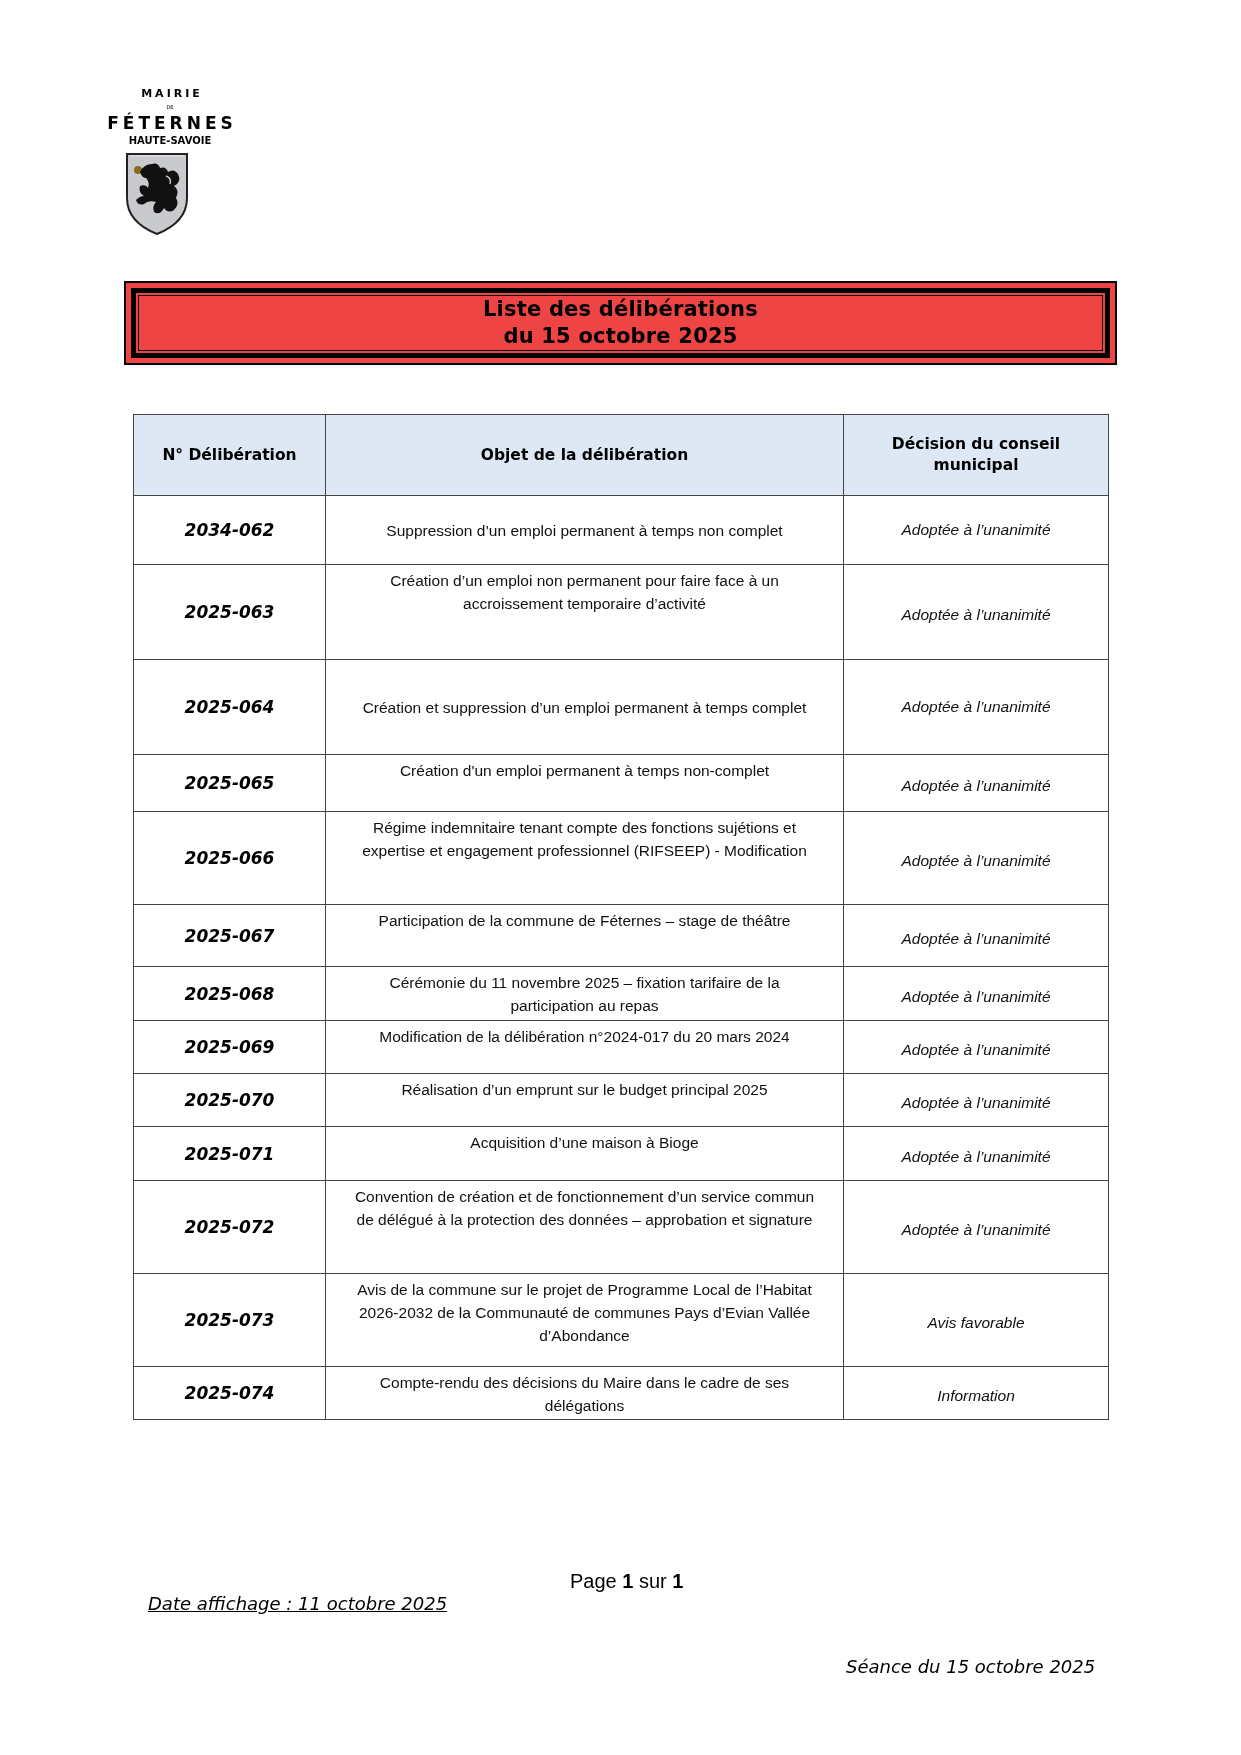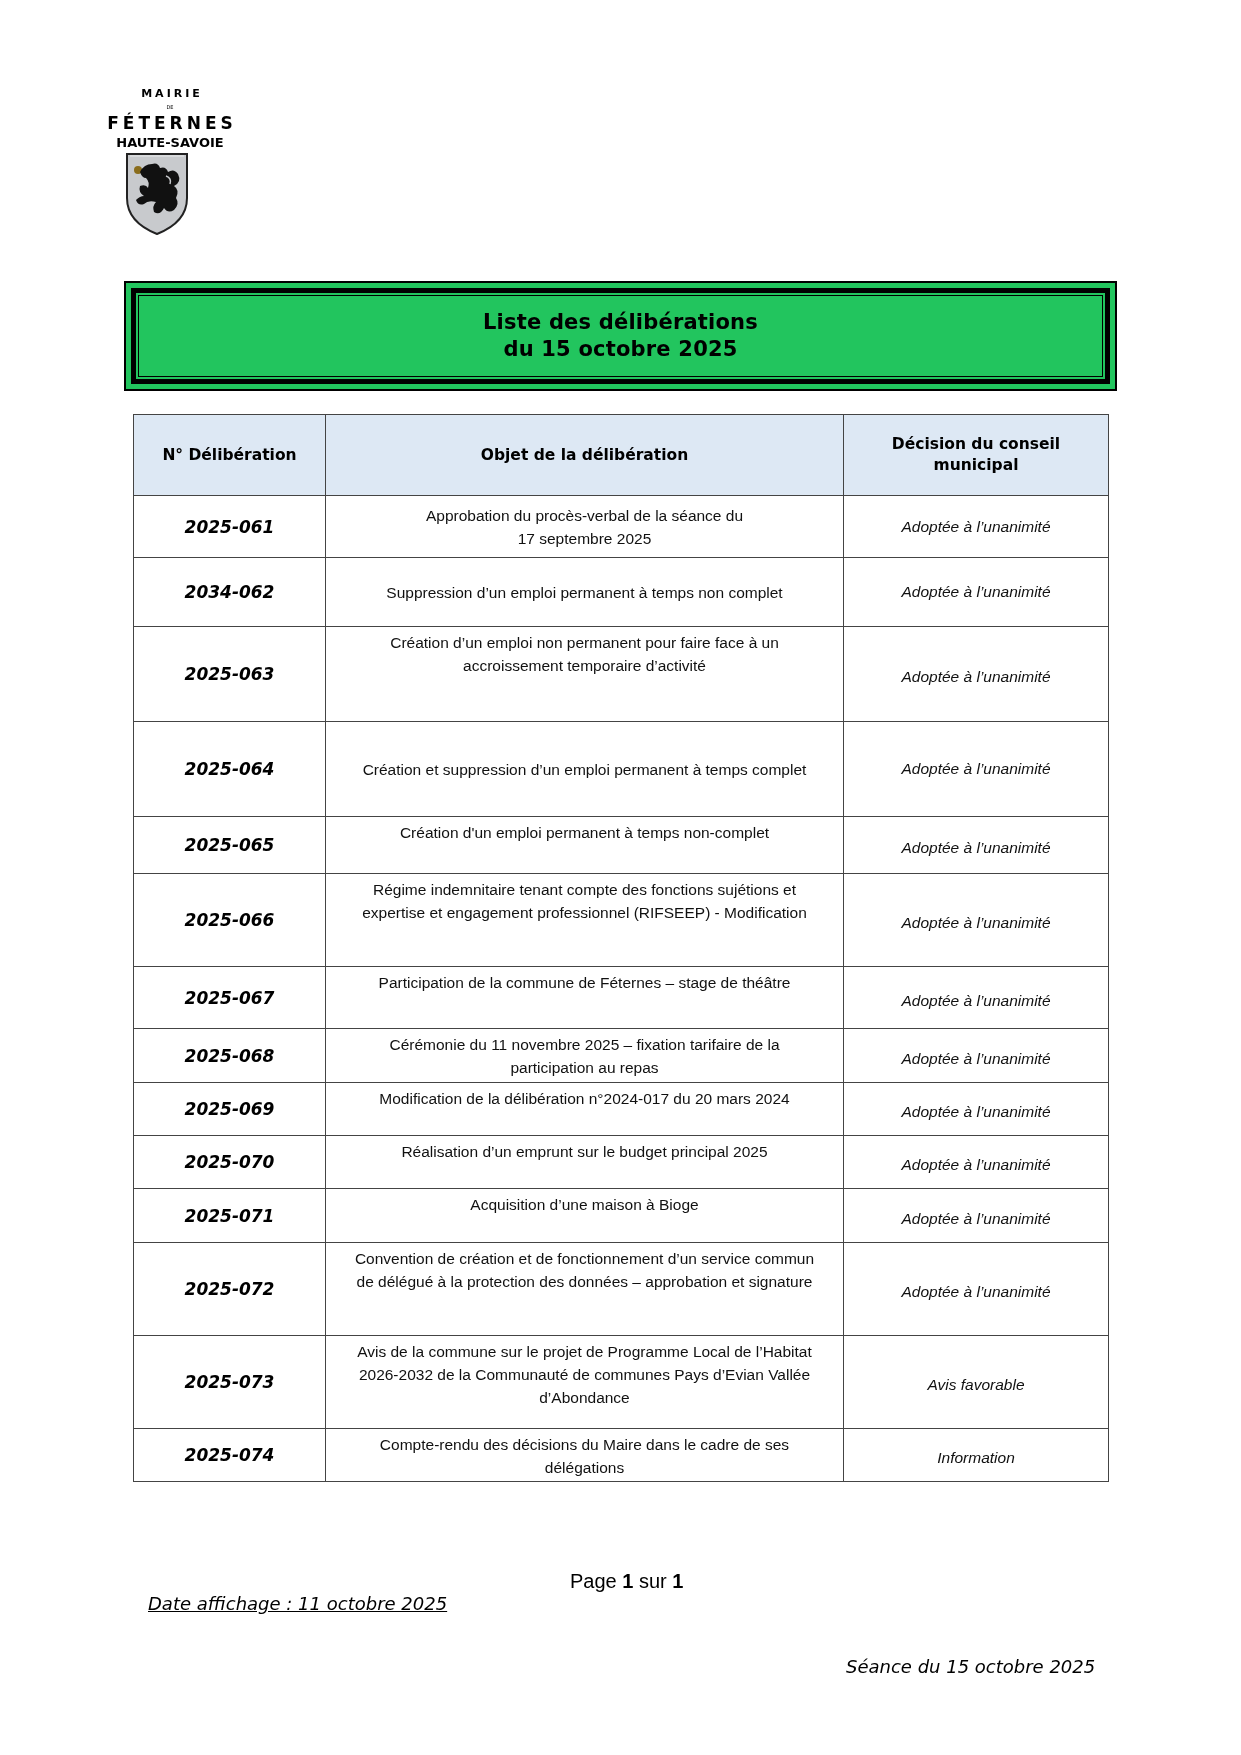--- a/index.html
+++ b/index.html
@@ -3,26 +3,26 @@
 <meta charset="utf-8">
 <style>
   html, body { margin: 0; padding: 0; background: #ffffff; }
   body { width: 1241px; height: 1755px; position: relative; overflow: hidden; font-family: "Liberation Sans", sans-serif; color: #000; }
 
   
   .logo { position: absolute; left: 95px; top: 74px; width: 150px; text-align: center; margin-top: 13px; }
   .logo .mairie { font-family: "DejaVu Sans", sans-serif; font-weight: bold; font-size: 11px; letter-spacing: 3px; margin-left: 4px; }
   .logo .de { font-family: "DejaVu Sans", sans-serif; font-size: 5px; margin-top: 4px; }
   .logo .town { font-family: "DejaVu Sans", sans-serif; font-weight: bold; font-size: 17px; letter-spacing: 4px; margin-top: 3px; margin-left: 4px; }
-  .logo .dept { font-family: "DejaVu Sans", sans-serif; font-weight: bold; font-size: 13px; letter-spacing: 0px; margin-top: 2px; }
+  .logo .dept { font-family: "DejaVu Sans", sans-serif; font-weight: bold; font-size: 10px; letter-spacing: 0px; margin-top: 2px; }
   .crest { position: absolute; left: 122px; top: 150px; width: 70px; height: 86px; }
 
   
-  .title-box { position: absolute; left: 124px; top: 281px; width: 993px; height: 110px; box-sizing: border-box;
-    border: 2px solid #000; padding: 5px; background: #22c55e; }
+  .title-box { position: absolute; left: 124px; top: 281px; width: 993px; height: 84px; box-sizing: border-box;
+    border: 2px solid #000; padding: 5px; background: #ef4444; }
   .title-box .mid { width: 100%; height: 100%; box-sizing: border-box; border: 5px solid #000; padding: 2px; }
   .title-box .inner { width: 100%; height: 100%; box-sizing: border-box; border: 1.5px solid #000;
     display: flex; flex-direction: column; align-items: center; justify-content: center; }
   .title-line { font-family: "DejaVu Sans", sans-serif; font-weight: bold; font-size: 21px; line-height: 27px; letter-spacing: 0.2px; }
 
   
   table.delib { position: absolute; left: 133px; top: 414px; width: 975px; border-collapse: collapse; table-layout: fixed; }
   table.delib td, table.delib th { border: 1.5px solid #444; text-align: center; vertical-align: middle; padding: 0 8px; }
   table.delib th { background: #dde8f4; font-family: "DejaVu Sans", sans-serif; font-weight: bold; font-size: 15.5px; height: 80px; line-height: 21px; }
   td.num { font-family: "DejaVu Sans", sans-serif; font-style: italic; font-weight: bold; font-size: 17px; }
@@ -70,26 +70,20 @@
     <col style="width:265px">
   </colgroup>
   <thead>
     <tr>
       <th>N° Délibération</th>
       <th>Objet de la délibération</th>
       <th style="padding:0 40px;">Décision du conseil municipal</th>
     </tr>
   </thead>
   <tbody id="tbody">
-      <tr style="height: 62px;">
-        <td class="num">2025-061</td>
-        <td class="obj" style="white-space: pre-line; padding: 0px 22px;">Approbation du procès-verbal de la séance du
-17 septembre 2025</td>
-        <td class="dec">Adoptée à l’unanimité</td>
-      </tr>
       <tr style="height: 69px;">
         <td class="num">2034-062</td>
         <td class="obj" style="white-space: pre-line; padding: 0px 22px;">Suppression d’un emploi permanent à temps non complet</td>
         <td class="dec">Adoptée à l’unanimité</td>
       </tr>
       <tr style="height: 95px;">
         <td class="num">2025-063</td>
         <td class="obj top" style="white-space: pre-line; padding: 4px 22px 0px;">Création d’un emploi non permanent pour faire face à un accroissement temporaire d’activité</td>
         <td class="dec low">Adoptée à l’unanimité</td>
       </tr>

